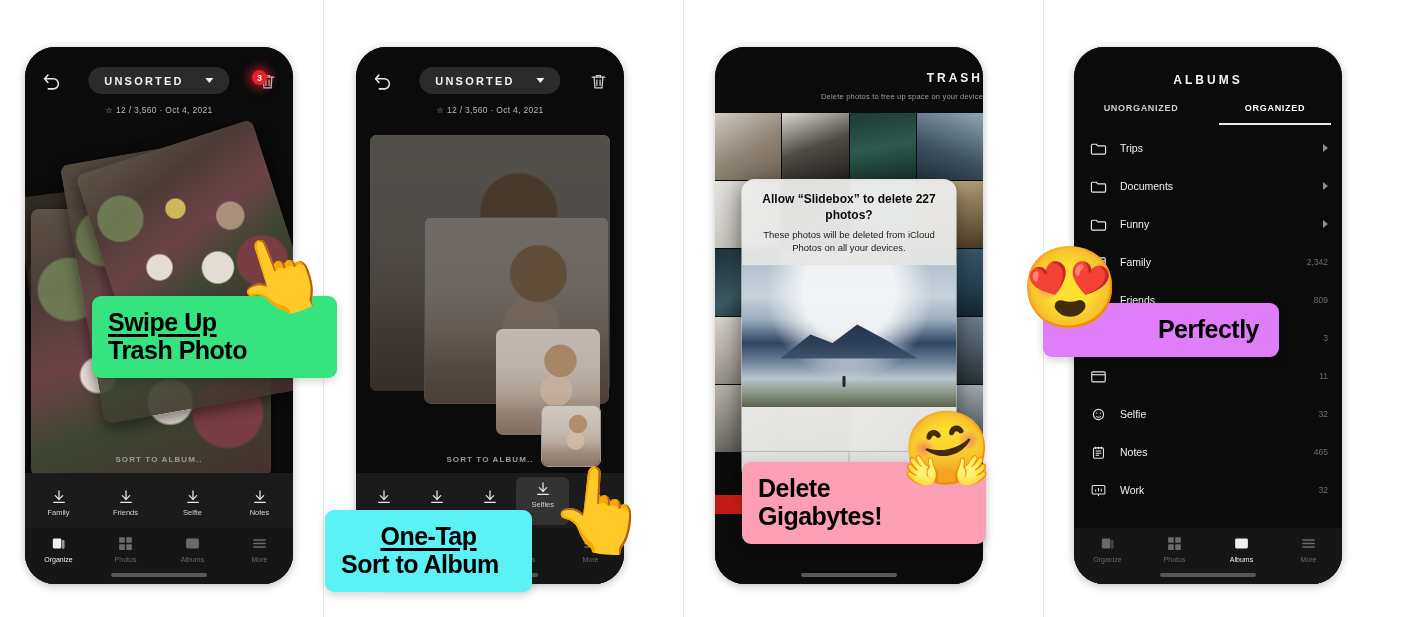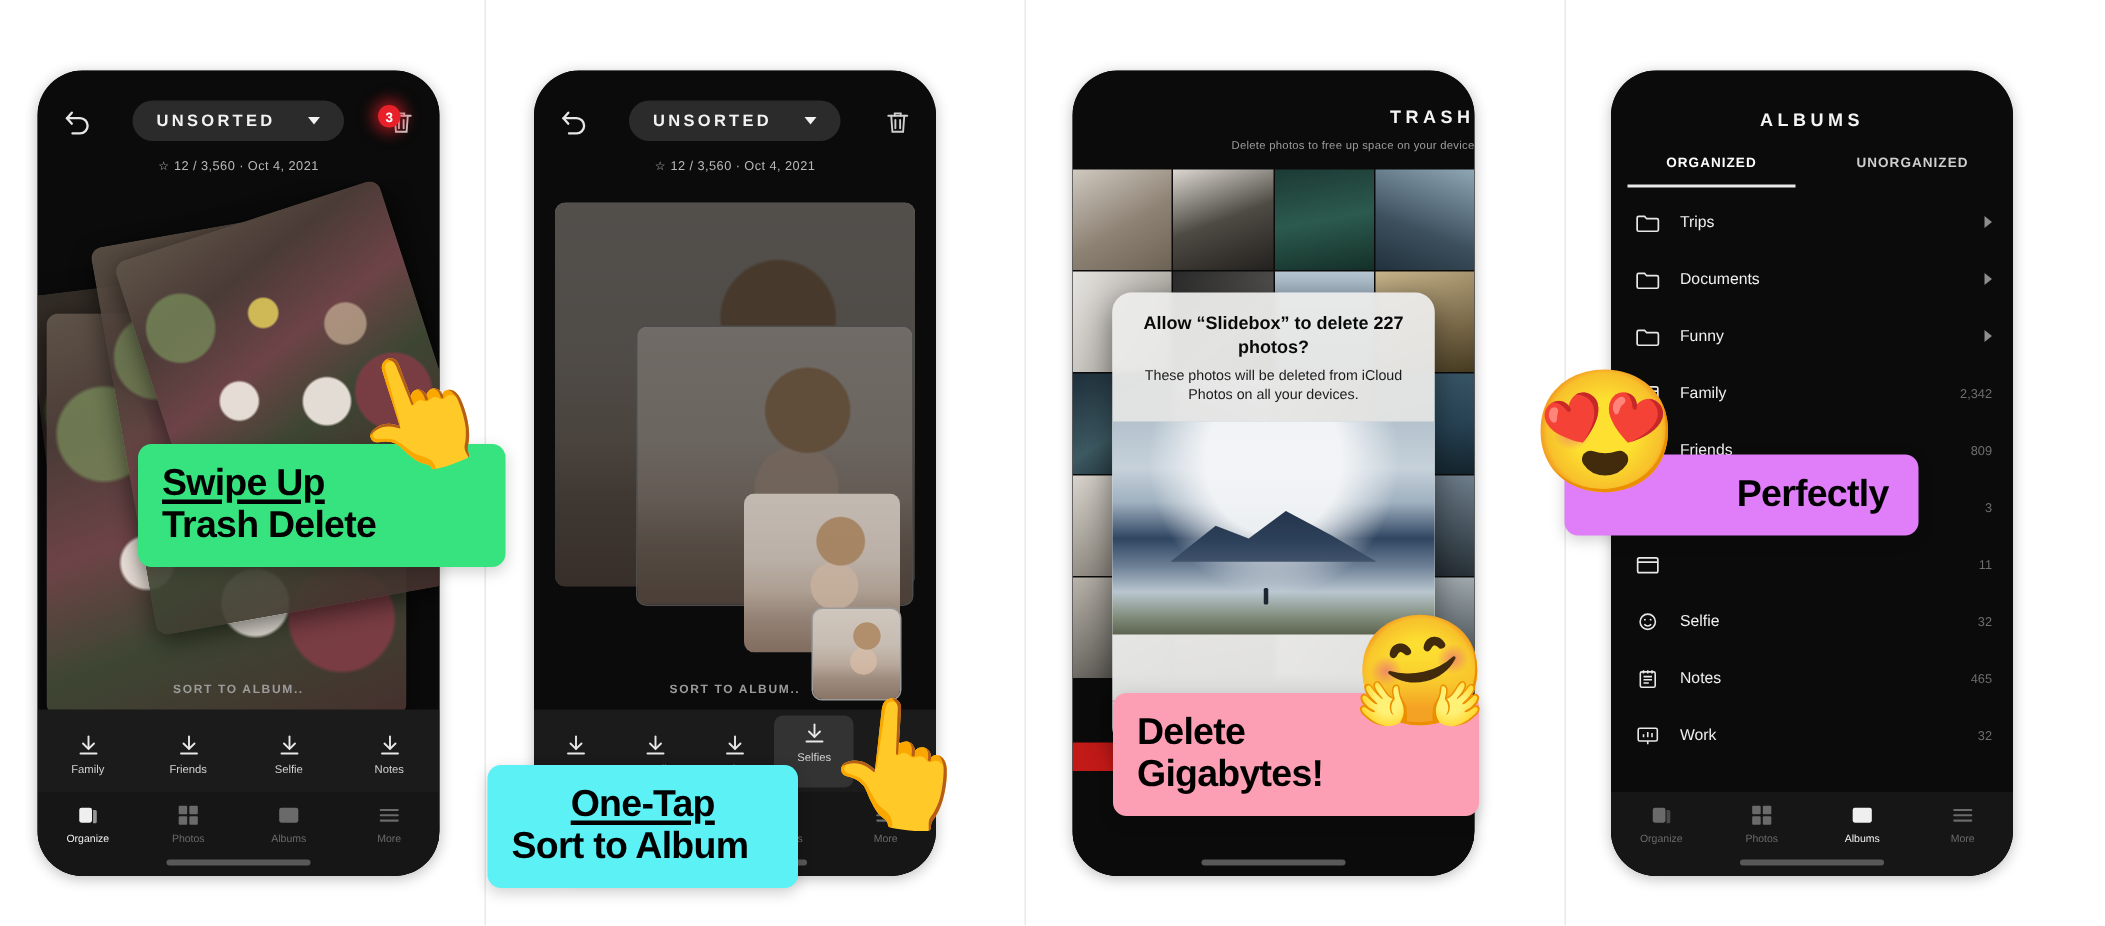--- a/index.html
+++ b/index.html
@@ -141,21 +141,21 @@
   .head3 .t {
     color: #f4f4f4; font-size: 12px; font-weight: 700; letter-spacing: 3px;
   }
   .head3 .s { margin-top: 7px; color: #9c9c9c; font-size: 7.5px; letter-spacing: .2px; }
   .grid3 {
     position: absolute; top: 66px; left: 0; right: 0; bottom: 34px;
     display: grid; grid-template-columns: repeat(4, 1fr); grid-auto-rows: 67px; gap: 1px;
   }
   .cell { width: 100%; height: 100%; }
   .alert {
-    position: absolute; left: 50%; top: 148px; transform: translateX(-50%);
+    position: absolute; left: 50%; top: 132px; transform: translateX(-50%);
     width: 215px; border-radius: 13px; overflow: hidden;
     background: rgba(236,236,235,.94); backdrop-filter: blur(2px);
     box-shadow: 0 6px 20px rgba(0,0,0,.45); z-index: 30;
   }
   .alert-body { padding: 13px 13px 10px 13px; text-align: center; }
   .alert-title { font-size: 12px; font-weight: 700; color: #0a0a0a; line-height: 1.3; }
   .alert-msg { margin-top: 6px; font-size: 9.5px; color: #1a1a1a; line-height: 1.35; }
   .alert-photo {
     height: 142px; width: 100%;
     background:
@@ -344,21 +344,21 @@
           </div>
 
           <div class="home-ind"></div>
         </div>
       </div>
 
       <div class="emoji" style="left:232px; top:238px; font-size:76px; transform:rotate(-18deg);">👆</div>
 
       <div class="callout" style="left:92px; top:296px; width:245px; background:#36E37F;">
         <div class="l1 u">Swipe Up</div>
-        <div class="l2">Trash Delete</div>
+        <div class="l2">Trash Photo</div>
       </div>
     </div>
   </div>
 
   <div class="pane" style="width:360px;">
     <div class="pane-inner">
       <div class="phone" style="left:32px; top:47px;">
         <div class="screen">
 
           <div class="topbar">
@@ -578,25 +578,25 @@
   </div>
 
   <div class="pane" style="width:359px;">
     <div class="pane-inner">
       <div class="phone" style="left:30px; top:47px;">
         <div class="screen">
 
           <div class="head4">ALBUMS</div>
 
           <div class="segs">
+            <div class="seg">
+              <span>UNORGANIZED</span>
+            </div>
             <div class="seg active">
               <span>ORGANIZED</span>
-            </div>
-            <div class="seg">
-              <span>UNORGANIZED</span>
             </div>
           </div>
 
           <div class="alist">
 
             <div class="arow">
               <span class="arow-ic">
                 <svg viewBox="0 0 24 20" fill="none" stroke="currentColor" stroke-width="1.6">
                     <path d="M2 5.5a1.5 1.5 0 0 1 1.5-1.5H9l2 2.2h9.5a1.5 1.5 0 0 1 1.5 1.5v8.8a1.5 1.5 0 0 1-1.5 1.5h-17A1.5 1.5 0 0 1 2 16.5z"></path>
                   </svg>

